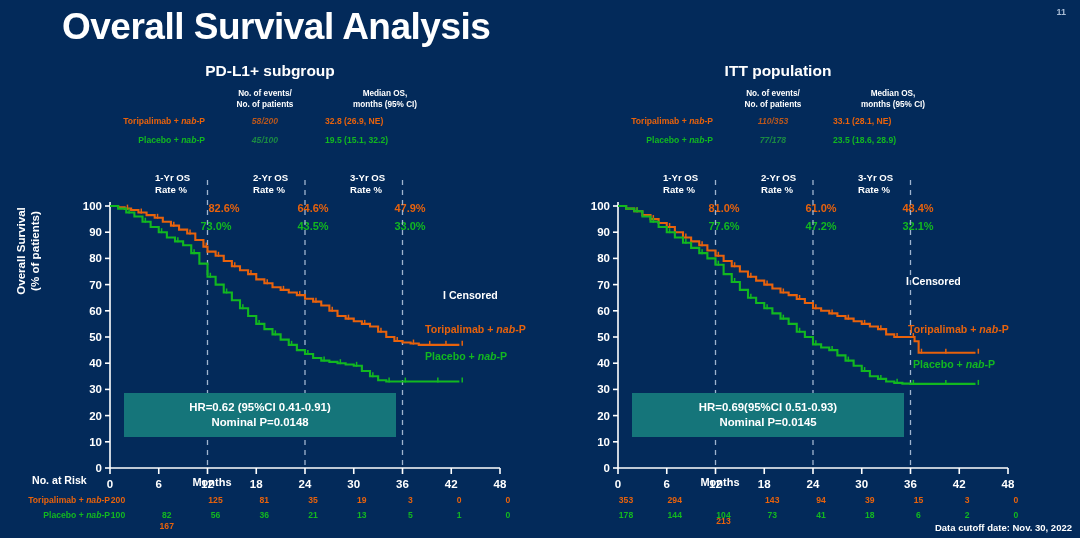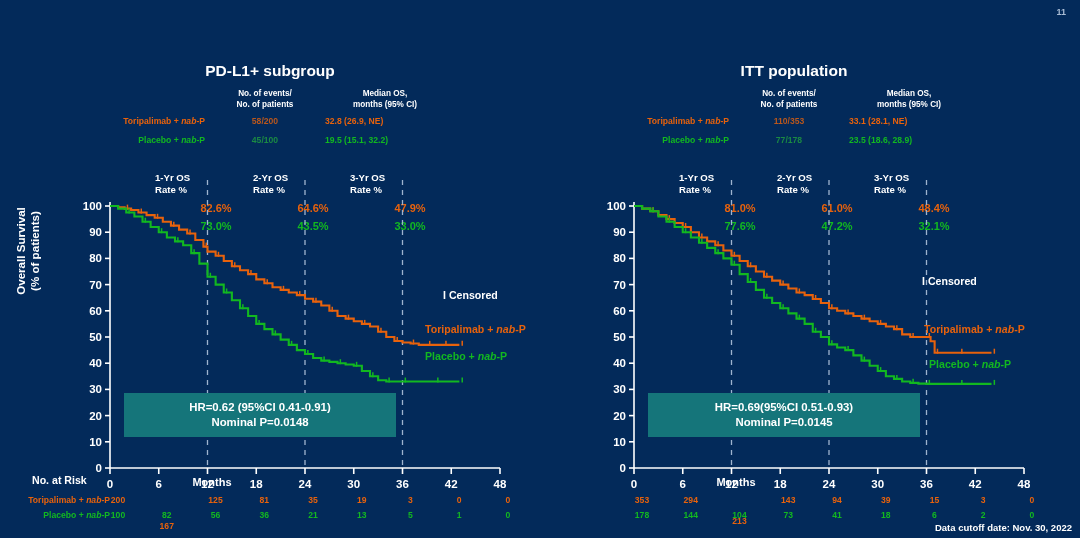--- a/index.html
+++ b/index.html
@@ -23,37 +23,37 @@
     font-size:9px;color:#a9bcd4;font-weight:bold;
   }
   .cutoff{
     position:absolute;right:8px;bottom:5px;
     font-size:9.5px;color:#ffffff;font-weight:bold;
   }
 
   
   .panel{position:absolute;top:58px;width:540px;height:480px;}
   .panel.left{left:0;}
-  .panel.right{left:524px;}
+  .panel.right{left:508px;}
 
   .panel-title{
     position:absolute;top:4px;width:100%;text-align:center;
     font-size:15.5px;font-weight:bold;color:#ffffff;
   }
 
   
   .summary{position:absolute;top:30px;left:0;width:100%;height:62px;font-weight:bold;}
   .sum-head{position:absolute;top:0;font-size:8.2px;color:#ffffff;text-align:center;line-height:11px;}
   .sum-head.c1{left:210px;width:110px;}
   .sum-head.c2{left:325px;width:120px;text-align:center;}
   .sum-row{position:absolute;height:14px;font-size:8.6px;}
   .sum-row.r1{top:28px;}
   .sum-row.r2{top:47px;}
   .sum-lbl{position:absolute;left:0;width:205px;text-align:right;}
-  .sum-ev{position:absolute;left:210px;width:110px;text-align:center;}
+  .sum-ev{position:absolute;left:210px;width:110px;text-align:center;font-style:italic;}
   .sum-os{position:absolute;left:325px;width:120px;text-align:left;}
   .orange{color:#e8620c;}
   .green{color:#12b820;}
   .dimorange{color:#b9571d;}
   .dimgreen{color:#1b8a43;}
   em{font-style:italic;}
 
   
   .rate-head{
     position:absolute;font-size:9.6px;font-weight:bold;color:#ffffff;
@@ -91,20 +91,21 @@
   
   .risk-title{position:absolute;font-size:10.6px;font-weight:bold;color:#ffffff;}
   .risk-lbl{position:absolute;font-size:8.6px;font-weight:bold;text-align:right;width:110px;}
   .risk-num{position:absolute;font-size:8.6px;font-weight:bold;text-align:center;width:30px;padding-left:8px;}
 </style>
 </head>
 <body>
 
 <div class="slide">
 
+  <div class="slide-title">Overall Survival Analysis</div>
   <div class="page-number">11</div>
   <div class="cutoff">Data cutoff date: Nov. 30, 2022</div>
 
   <div class="panel left">
     <div class="panel-title">PD-L1+ subgroup</div>
 
     <div class="summary">
       <div class="sum-head c1">
         <span>No. of events/</span><br>
         <span>No. of patients</span>
@@ -132,21 +133,21 @@
     </div>
     <div class="rate-head" style="left:253px;top:114px;">
       <span>2-Yr OS</span><br>
       <span>Rate %</span>
     </div>
     <div class="rate-head" style="left:350px;top:114px;">
       <span>3-Yr OS</span><br>
       <span>Rate %</span>
     </div>
 
-    <div class="rate-val orange" style="left:186px;top:144px;">82.6%</div>
+    <div class="rate-val orange" style="left:194px;top:144px;">82.6%</div>
     <div class="rate-val green" style="left:186px;top:162px;">73.0%</div>
     <div class="rate-val orange" style="left:283px;top:144px;">64.6%</div>
     <div class="rate-val green" style="left:283px;top:162px;">43.5%</div>
     <div class="rate-val orange" style="left:380px;top:144px;">47.9%</div>
     <div class="rate-val green" style="left:380px;top:162px;">33.0%</div>
 
     <div class="ylabel">
       <span>Overall Survival</span><br>
       <span>(% of patients)</span>
     </div>

